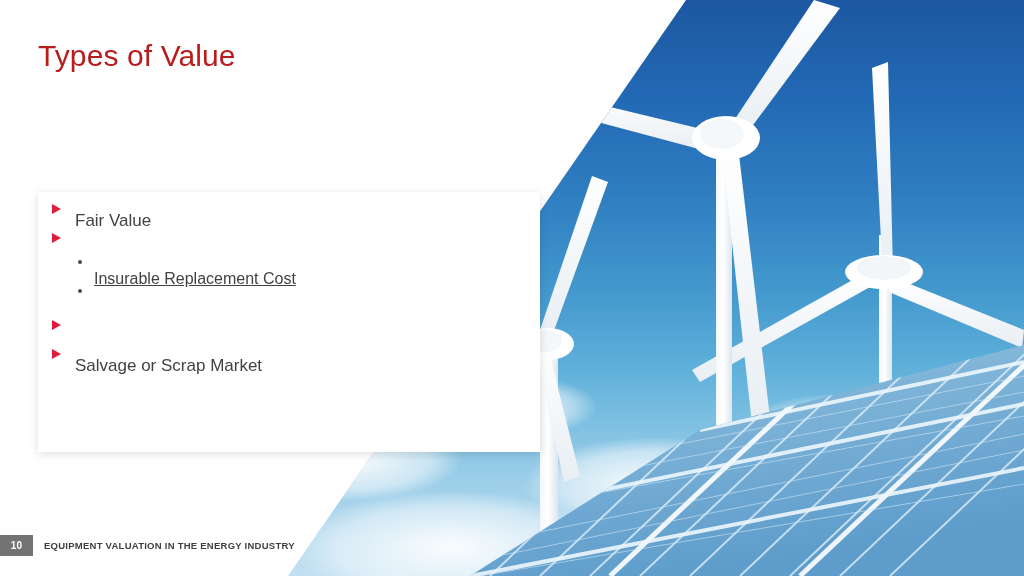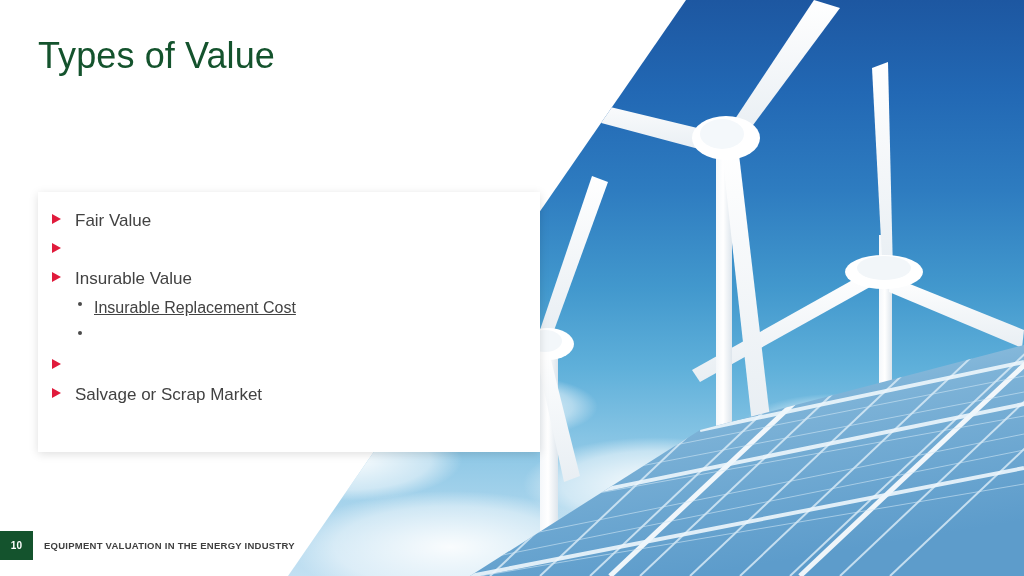--- a/index.html
+++ b/index.html
@@ -71,42 +71,42 @@
     height: 260px;
     background: #ffffff;
     box-shadow: 0 2px 9px rgba(0,0,0,0.13);
   }
 
   
   .slide-title {
     position: absolute;
     left: 38px;
     top: 36px;
-    font-size: 36px;
+    font-size: 30px;
     font-weight: normal;
     letter-spacing: 0.1px;
-    color: #14532d;
+    color: #b91c1c;
     margin: 0;
     line-height: 40px;
   }
 
   
   .bullet-list {
     position: absolute;
     left: 38px;
     top: 192px;
     width: 502px;
     list-style: none;
     margin: 0;
     padding: 14px 0 0 0;
   }
   .bullet-item {
     position: relative;
     display: flex;
-    align-items: center;
+    align-items: flex-start;
     height: 29px;
     color: #424242;
     font-size: 17px;
     line-height: 29px;
     white-space: nowrap;
   }
   .bullet-item.level1 { padding-left: 14px; }
   .bullet-item.level2 { padding-left: 40px; font-size: 16px; text-decoration: underline; }
 
   .marker-tri {
@@ -136,22 +136,22 @@
   .footer {
     position: absolute;
     left: 0;
     bottom: 20px;
     height: 21px;
     display: flex;
     align-items: center;
   }
   .slide-number-box {
     width: 33px;
-    height: 29px;
-    background: #14532d;
+    height: 21px;
+    background: #737373;
     color: #ffffff;
     font-size: 10px;
     font-weight: bold;
     display: flex;
     align-items: center;
     justify-content: center;
     letter-spacing: 0.3px;
   }
   .footer-text {
     margin-left: 11px;
@@ -262,24 +262,20 @@
     <li class="bullet-item level1">
       <span class="marker-tri"></span>
       <span class="bullet-text">Fair Value</span>
     </li>
 
 
     <li class="bullet-item level1">
       <span class="marker-tri"></span>
     </li>
 
-    <li class="bullet-item level1">
-      <span class="marker-tri"></span>
-      <span class="bullet-text">Insurable Value</span>
-    </li>
 
     <li class="bullet-item level2">
       <span class="marker-dot"></span>
       <span class="bullet-text">Insurable Replacement Cost</span>
     </li>
 
     <li class="bullet-item level2">
       <span class="marker-dot"></span>
     </li>
 

